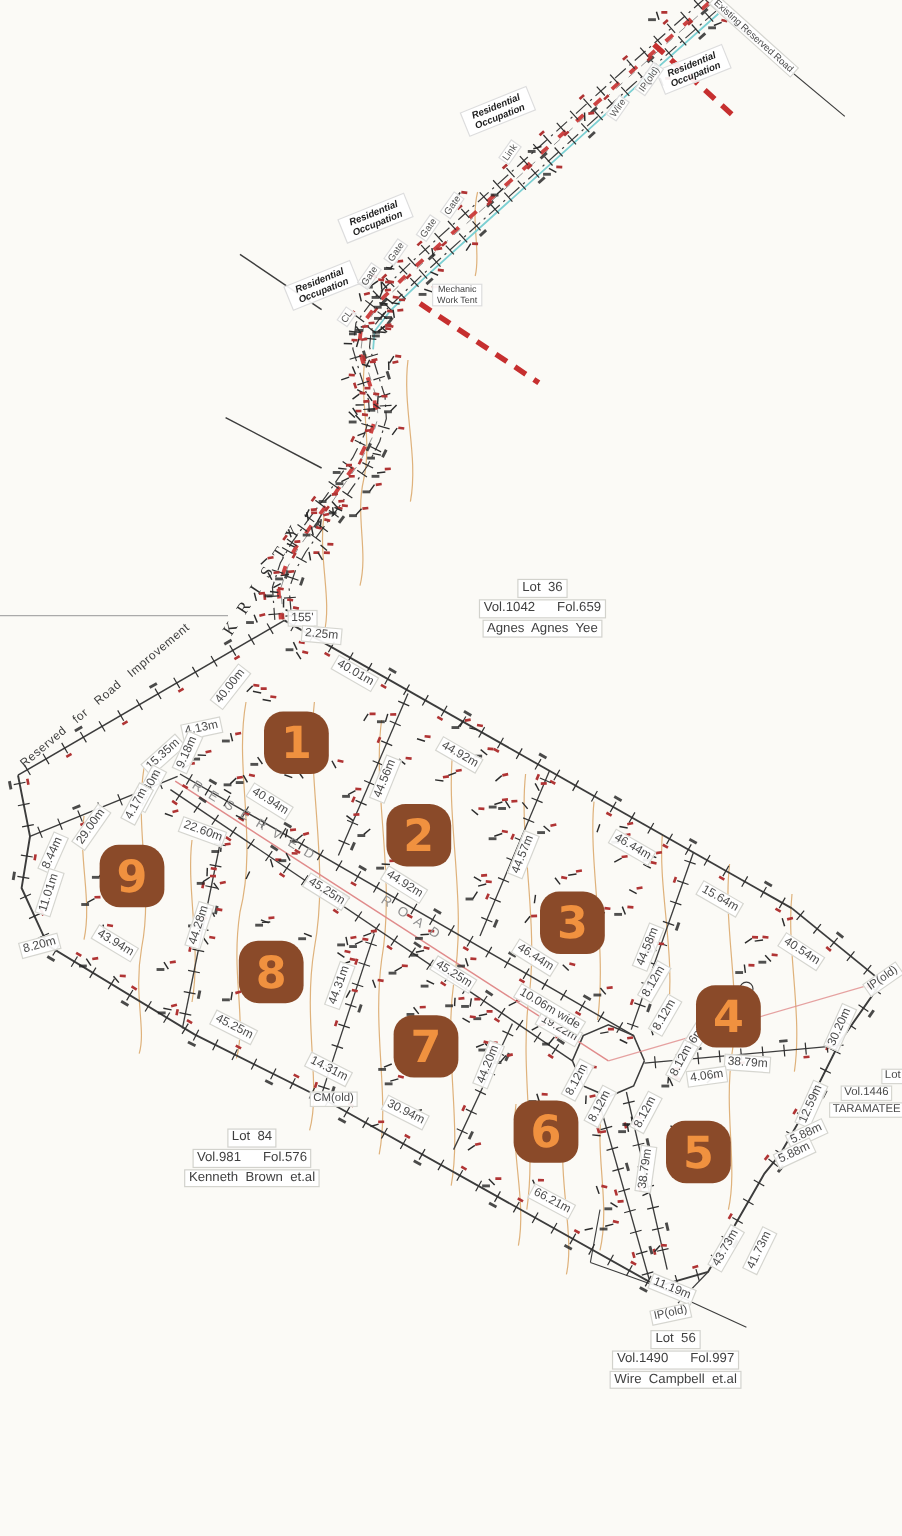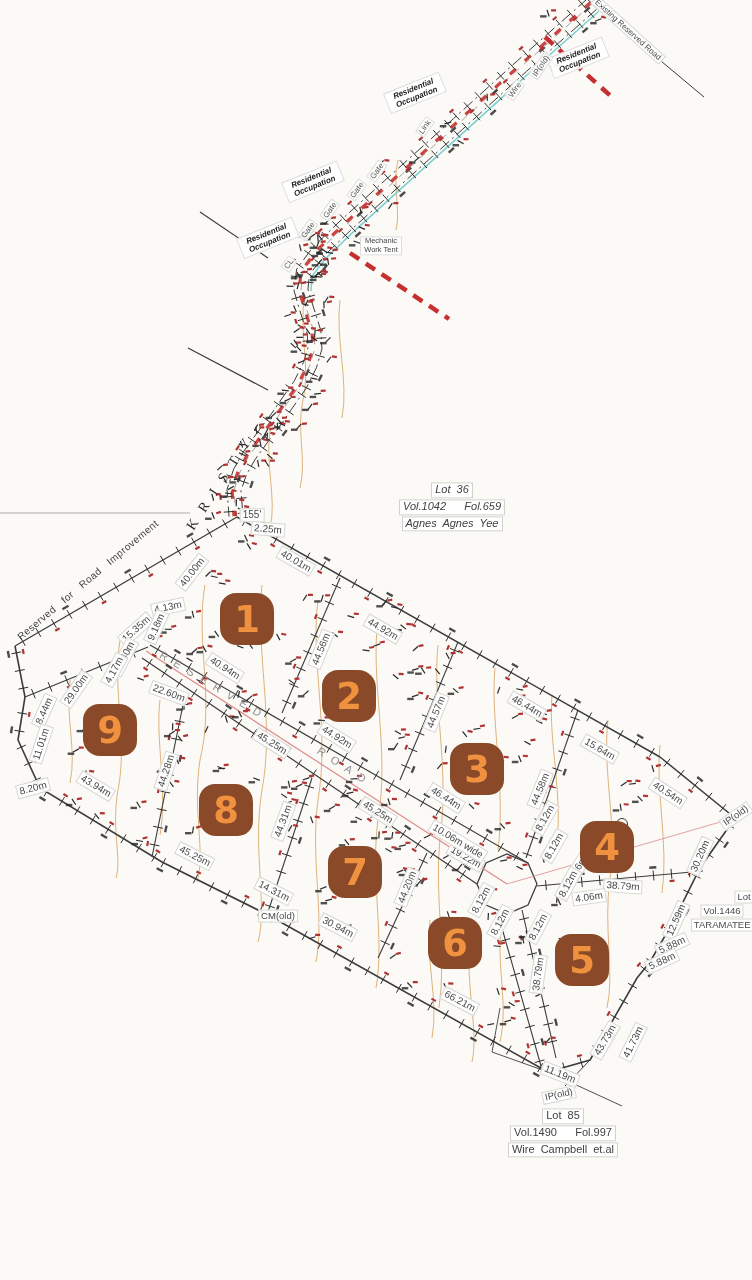--- a/index.html
+++ b/index.html
@@ -1210,27 +1210,32 @@
       <div class="lab  n-box" style="left: 278px; top: 916px; transform: translate(-50%, -50%) rotate(0deg);">CM(old)</div>
       <div class="lab  n-kristy" style="left: 222px; top: 480px; transform: translate(-50%, -50%) rotate(-57deg);">KRISTY</div>
       <div class="lab  n-resimp" style="left: 88px; top: 580px; transform: translate(-50%, -50%) rotate(-40deg);">Reserved for Road Improvement</div>
       <div class="lab  n-road" style="left: 214px; top: 686px; transform: translate(-50%, -50%) rotate(31deg);">RESERVED</div>
       <div class="lab  n-road" style="left: 345px; top: 767px; transform: translate(-50%, -50%) rotate(33deg);">ROAD</div>
       <div class="lab  n-box" style="left: 744px; top: 897px; transform: translate(-50%, -50%) rotate(0deg);">Lot</div>
       <div class="lab  n-box" style="left: 722px; top: 911px; transform: translate(-50%, -50%) rotate(0deg);">Vol.1446</div>
       <div class="lab  n-box" style="left: 728px; top: 925px; transform: translate(-50%, -50%) rotate(0deg);">TARAMATEE  K</div>
     </div>
   <div class="layer" id="parcels">
-      <div class="parcel" style="left: 452px; top: 507px; transform: translate(-50%, -50%) rotate(0deg); font-style: italic;">
+      <div class="parcel" style="left: 452px; top: 507px; transform: translate(-50%, -50%) rotate(0deg);">
         <div class="pl">Lot  36</div>
         <div class="pl">Vol.1042      Fol.659</div>
         <div class="pl">Agnes  Agnes  Yee</div>
       </div>
+      <div class="parcel" style="left: 210px; top: 965px; transform: translate(-50%, -50%) rotate(0deg);">
+        <div class="pl">Lot  84</div>
+        <div class="pl">Vol.981      Fol.576</div>
+        <div class="pl">Kenneth  Brown  et.al</div>
+      </div>
       <div class="parcel" style="left: 563px; top: 1133px; transform: translate(-50%, -50%) rotate(0deg);">
-        <div class="pl">Lot  85</div>
+        <div class="pl">Lot  56</div>
         <div class="pl">Vol.1490      Fol.997</div>
         <div class="pl">Wire  Campbell  et.al</div>
       </div>
     </div>
   <div class="layer" id="badges">
       <div class="badge" style="left: 247px; top: 619px; transform: translate(-50%, -50%) rotate(0deg);">1</div>
       <div class="badge" style="left: 349px; top: 696px; transform: translate(-50%, -50%) rotate(0deg);">2</div>
       <div class="badge" style="left: 477px; top: 769px; transform: translate(-50%, -50%) rotate(0deg);">3</div>
       <div class="badge" style="left: 607px; top: 847px; transform: translate(-50%, -50%) rotate(0deg);">4</div>
       <div class="badge" style="left: 582px; top: 960px; transform: translate(-50%, -50%) rotate(0deg);">5</div>

